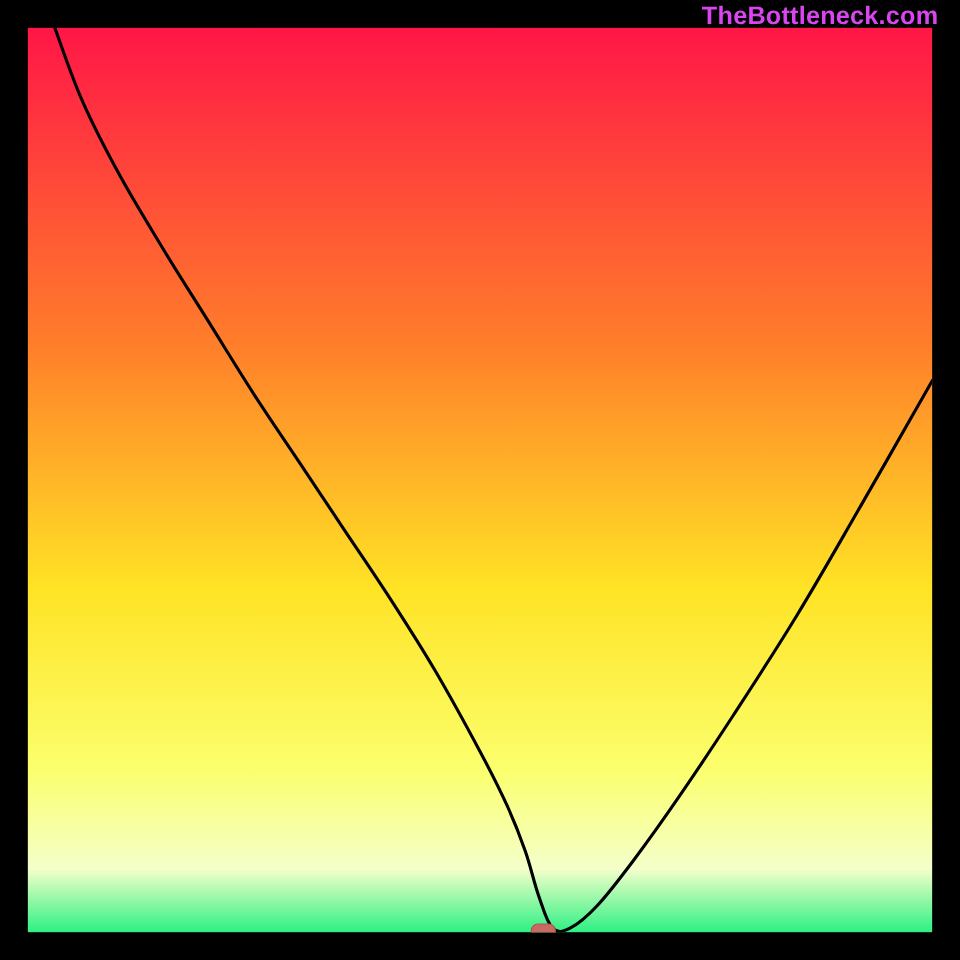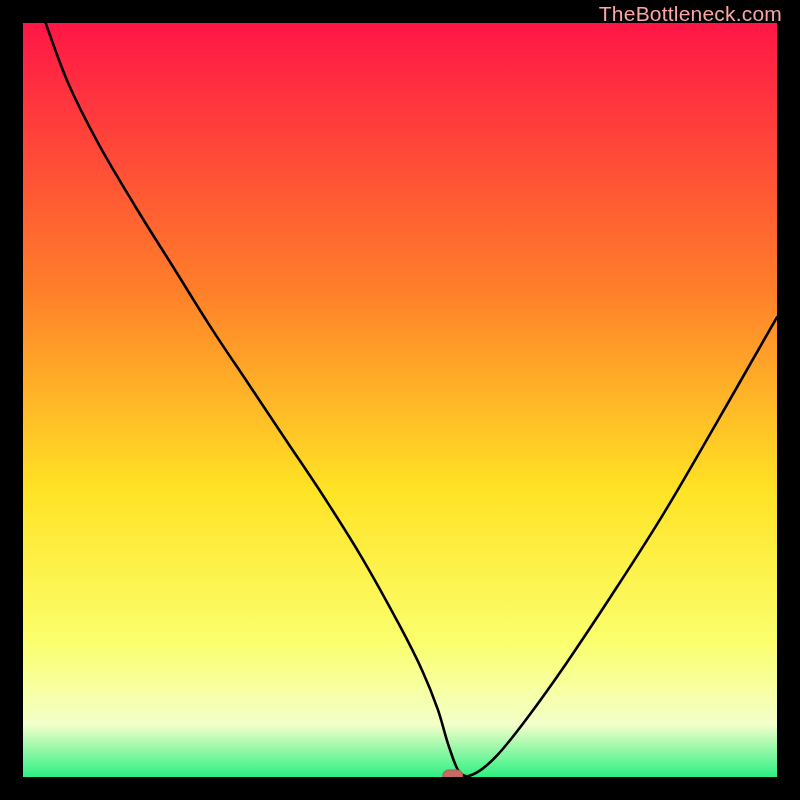--- a/index.html
+++ b/index.html
@@ -14,23 +14,23 @@
   .frame {
     position: relative;
     width: 800px;
     height: 800px;
     background: #000;
   }
   .watermark {
     position: absolute;
     top: 2px;
     right: 18px;
-    color: #fca5a5;
+    color: #d946ef;
     font-size: 21px;
-    font-weight: 400;
+    font-weight: 700;
     letter-spacing: 0.2px;
     z-index: 5;
   }
   .plot-area {
     position: absolute;
     left: 23px;
     top: 23px;
     width: 754px;
     height: 754px;
   }

